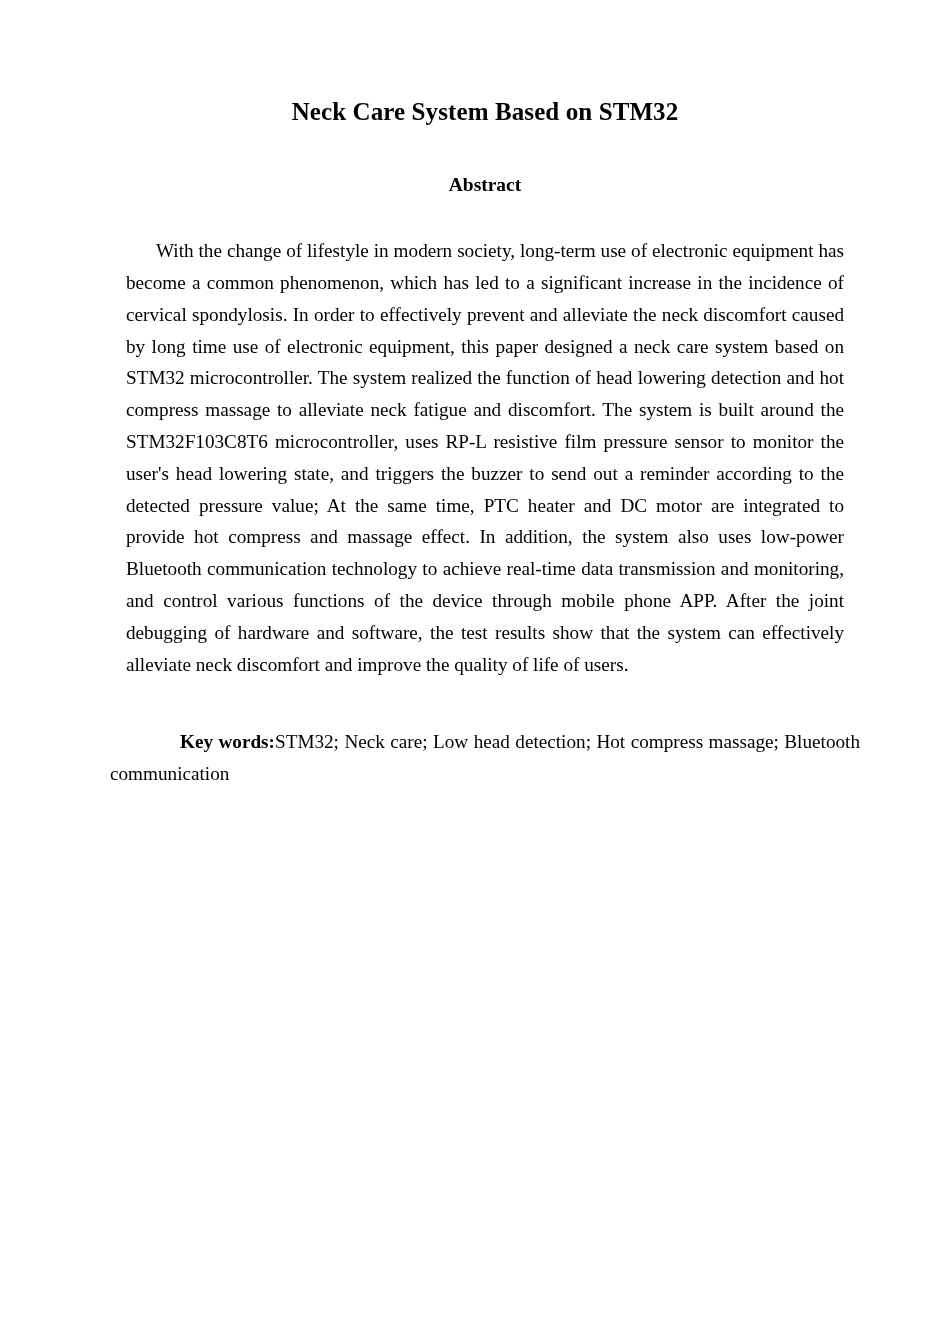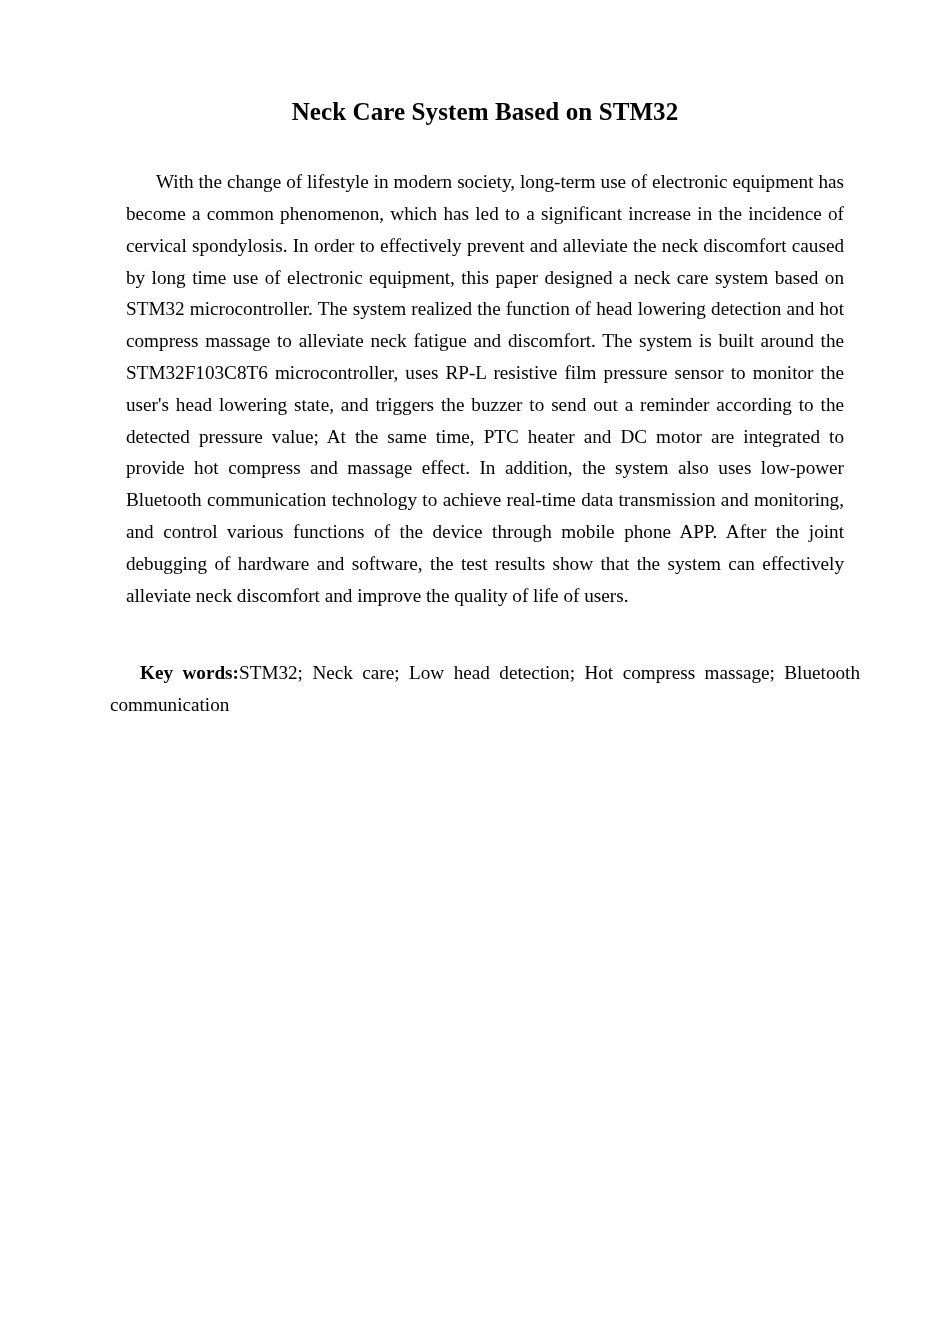--- a/index.html
+++ b/index.html
@@ -53,32 +53,34 @@
     font-size: 19.2px;
     line-height: 31.8px;
     text-align: justify;
     text-justify: inter-word;
     margin: 0;
     padding-top: 30px;
     text-indent: 30px;
   }
   .keywords-label {
     font-weight: bold;
+    margin-left: 40px;
   }
   .kw-body {
     font-weight: normal;
   }
 </style>
 </head>
 <body>
 
 <div class="page">
   <div class="content">
 
     <h1 class="doc-title">Neck Care System Based on STM32</h1>
 
+    <h2 class="section-heading">Abstract</h2>
 
     <p class="abstract-body">With the change of lifestyle in modern society, long-term use of electronic equipment has become a common phenomenon, which has led to a significant increase in the incidence of cervical spondylosis. In order to effectively prevent and alleviate the neck discomfort caused by long time use of electronic equipment, this paper designed a neck care system based on STM32 microcontroller. The system realized the function of head lowering detection and hot compress massage to alleviate neck fatigue and discomfort. The system is built around the STM32F103C8T6 microcontroller, uses RP-L resistive film pressure sensor to monitor the user's head lowering state, and triggers the buzzer to send out a reminder according to the detected pressure value; At the same time, PTC heater and DC motor are integrated to provide hot compress and massage effect. In addition, the system also uses low-power Bluetooth communication technology to achieve real-time data transmission and monitoring, and control various functions of the device through mobile phone APP. After the joint debugging of hardware and software, the test results show that the system can effectively alleviate neck discomfort and improve the quality of life of users.</p>
 
     <p class="keywords-para"><span class="keywords-label">Key words:</span><span class="kw-body">STM32; Neck care; Low head detection; Hot compress massage; Bluetooth communication</span></p>
 
   </div>
 </div>
 
 </body></html>

